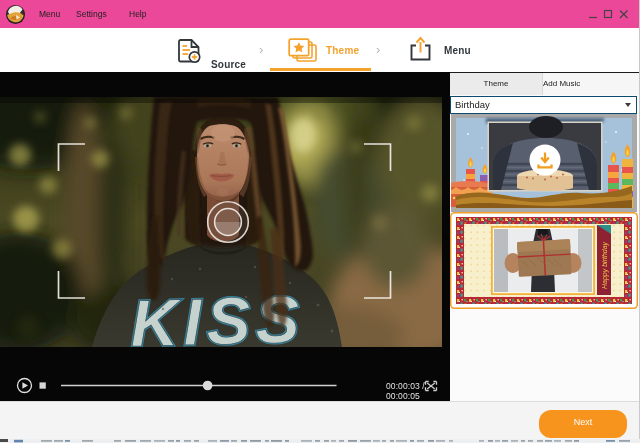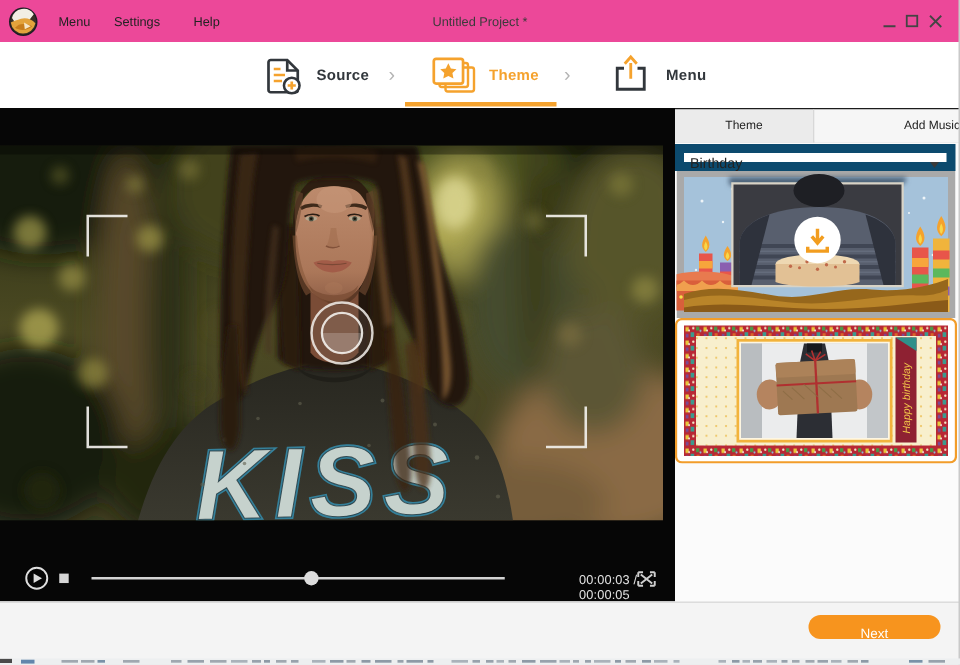--- a/index.html
+++ b/index.html
@@ -18,30 +18,30 @@
   
   .video { position:absolute; left:0; top:72px; width:450px; height:329px; background:#060606; }
   .photo { position:absolute; left:0; top:0; width:442px; height:275px; overflow:hidden; }
   .timetxt { position:absolute; left:342px; top:309px; font-size:8.5px; color:#e2e2e2; letter-spacing:0.1px;padding-left:44px;}
   
   .panel { position:absolute; left:450px; top:72px; width:190px; height:329px; background:#fbfbfb; }
   .tabs { position:absolute; left:0; top:1px; width:190px; height:22px; border-bottom:1px solid #cfcfcf; }
   .tab1 { position:absolute; left:0; top:0; width:93px; height:22px; background:#ebebeb;
      border-right:1px solid #d8d8d8; text-align:center; line-height:22px; font-size:8px; color:#222;}
   .tab2 { position:absolute; left:93px; top:0; width:97px; height:22px; background:#f6f6f6;
-     text-align:right; line-height:22px; font-size:8px; color:#222;}
+     text-align:left; line-height:22px; font-size:8px; color:#222;}
   .combo { position:absolute; left:0px; top:24px; width:187px; height:18px; background:#fff;
-     border:6px solid #0c4a6e; font-size:9.5px; color:#222; line-height:16px; padding-left:4px;}
+     border:1px solid #0c4a6e; font-size:9.5px; color:#222; line-height:16px; padding-left:4px;}
   .combo .arr { position:absolute; right:5px; top:6px; width:0; height:0;
      border-left:3.5px solid transparent; border-right:3.5px solid transparent; border-top:4.5px solid #3a3a3a; }
   .thumb1 { position:absolute; left:1px; top:42px; width:186px; height:98px; }
   .thumb2 { position:absolute; left:0px; top:140px; width:188px; height:97px; }
   
   .bottom { position:absolute; left:0; top:401px; width:100%; height:42px; background:#f4f4f4; border-top:1px solid #dcdcdc; }
-  .next { position:absolute; left:539px; top:8px; width:88px; height:16px; background:#f7941e;
+  .next { position:absolute; left:539px; top:8px; width:88px; height:28px; background:#f7941e;
      color:#fff; font-size:9px; text-align:center; line-height:24px; border-radius:12px;}
   .sliver { position:absolute; left:0; top:439px; width:100%; height:4px; background:#eef0f1; overflow:hidden;}
 </style>
 </head>
 <body>
 <div class="win">
 
   <div class="titlebar">
     <svg width="21" height="21" viewBox="0 0 21 21" style="position:absolute;left:5px;top:4px;">
       <circle cx="10.5" cy="10.5" r="9.5" fill="#1c1d24"></circle>
@@ -49,41 +49,40 @@
       <path d="M3 8 A8 8 0 0 1 17.5 5.5 L14 10 L5 11 Z" fill="#f2efe4"></path>
       <path d="M2.2 11 A8.3 8.3 0 0 0 18.6 11.5 C16 8.5 12 7.5 9 8.5 C6.5 9.3 4 10 2.2 11 Z" fill="#e3a33c"></path>
       <path d="M5 14.5 C8 16.5 13 16.6 16.5 13.5 C14 12 10 11.5 7.5 12.5 Z" fill="#c77d1c"></path>
       <path d="M11 11 L15.5 13.5 L11.5 15.5 Z" fill="#f6e7c8"></path>
     </svg>
     <div class="menus">
       <span style="position:absolute;left:39px;">Menu</span>
       <span style="position:absolute;left:76px;text-align:center;">Settings</span>
       <span style="position:absolute;left:129px;">Help</span>
     </div>
-    <div class="title">Untitled Project *</div>
     <svg width="50" height="28" viewBox="0 0 50 28" style="position:absolute;left:585px;top:0;">
       <line x1="4" y1="17.5" x2="12" y2="17.5" stroke="#444" stroke-width="1.2"></line>
       <rect x="19.5" y="10.5" width="7" height="7" fill="none" stroke="#444" stroke-width="1.2"></rect>
       <line x1="35" y1="10.5" x2="42.5" y2="18" stroke="#444" stroke-width="1.2"></line>
       <line x1="42.5" y1="10.5" x2="35" y2="18" stroke="#444" stroke-width="1.2"></line>
     </svg>
   </div>
 
   <div class="toolbar">
     <svg width="26" height="28" viewBox="0 0 26 28" style="position:absolute;left:177px;top:9px;">
       <path d="M3.5 3 h11 l7 7 v13 a1.5 1.5 0 0 1 -1.5 1.5 h-16.5 a1.5 1.5 0 0 1 -1.5 -1.5 v-18.5 a1.5 1.5 0 0 1 1.5 -1.5 z" fill="none" stroke="#32373c" stroke-width="1.8"></path>
       <path d="M14.5 3 v7 h7" fill="none" stroke="#32373c" stroke-width="1.8"></path>
       <line x1="5.5" y1="9" x2="10" y2="9" stroke="#f5a22d" stroke-width="1.8"></line>
       <line x1="5.5" y1="13" x2="13" y2="13" stroke="#f5a22d" stroke-width="1.8"></line>
       <line x1="5.5" y1="17" x2="11" y2="17" stroke="#f5a22d" stroke-width="1.8"></line>
       <circle cx="17.5" cy="20" r="5.2" fill="#fff" stroke="#32373c" stroke-width="1.7"></circle>
       <line x1="14.8" y1="20" x2="20.2" y2="20" stroke="#f5a22d" stroke-width="1.8"></line>
       <line x1="17.5" y1="17.3" x2="17.5" y2="22.7" stroke="#f5a22d" stroke-width="1.8"></line>
     </svg>
-    <span class="steplabel" style="position:absolute;left:211px;top:17px;">Source</span>
+    <span class="steplabel" style="position:absolute;left:211px;top:31px;">Source</span>
     <span class="chev" style="left:259px;">›</span>
     <svg width="30" height="28" viewBox="0 0 30 28" style="position:absolute;left:288px;top:10px;">
       <rect x="9" y="7" width="19" height="16" rx="1.5" fill="none" stroke="#f5a22d" stroke-width="1.6"></rect>
       <rect x="5" y="4" width="19" height="16" rx="1.5" fill="none" stroke="#f5a22d" stroke-width="1.6"></rect>
       <rect x="1.2" y="1.2" width="19.5" height="16.5" rx="1.5" fill="#fff" stroke="#f5a22d" stroke-width="1.8"></rect>
       <path d="M10.9 4.2 l1.7 3.4 3.7 .5 -2.7 2.6 .7 3.7 -3.4 -1.8 -3.4 1.8 .7 -3.7 -2.7 -2.6 3.7 -.5 z" fill="#f5a22d"></path>
     </svg>
     <span class="steplabel" style="position:absolute;left:326px;top:17px;color:#f5a22d;">Theme</span>
     <span class="chev" style="left:376px;">›</span>
     <svg width="26" height="28" viewBox="0 0 26 28" style="position:absolute;left:409px;top:8px;">

